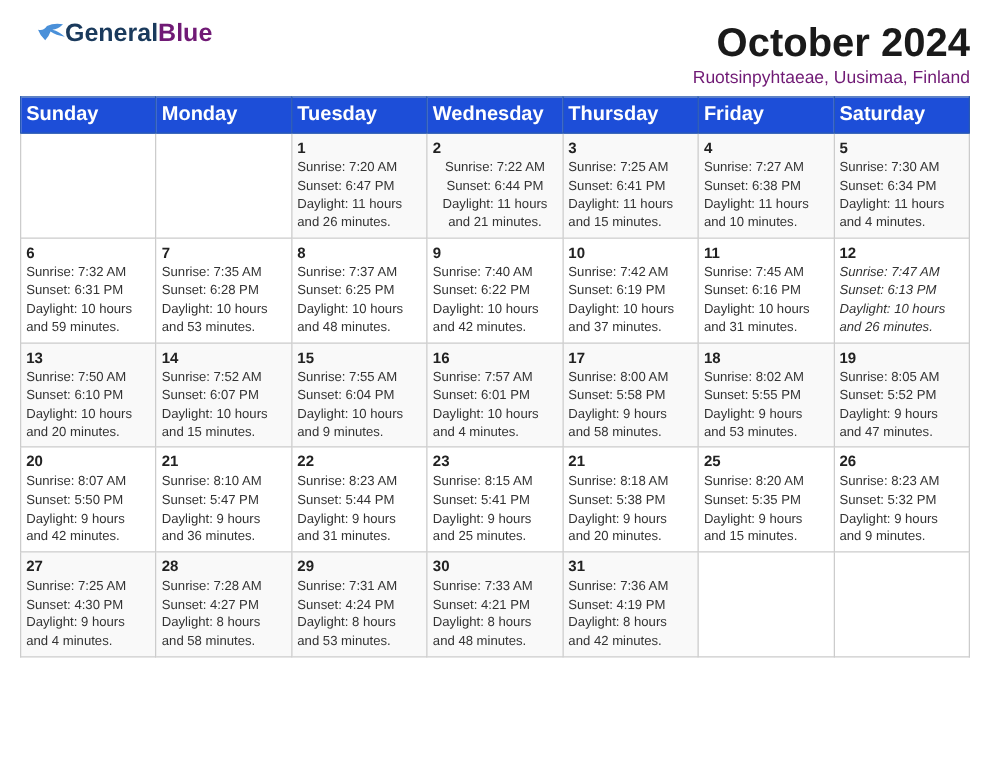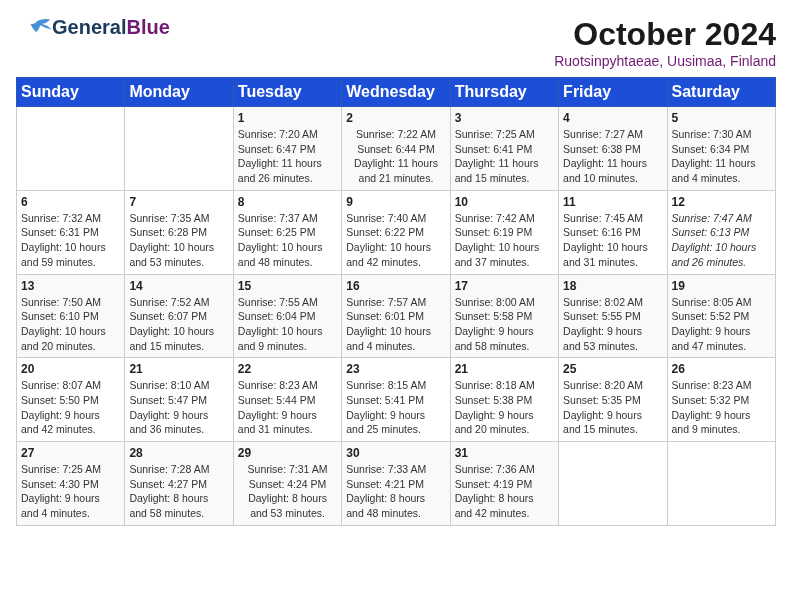--- a/index.html
+++ b/index.html
@@ -314,21 +314,21 @@
         </td>
         <td>
           <span class="day-num">28</span>
           <div class="day-info" style="white-space: pre-line;">Sunrise: 7:28 AM
 Sunset: 4:27 PM
 Daylight: 8 hours
 and 58 minutes.</div>
         </td>
         <td>
           <span class="day-num">29</span>
-          <div class="day-info" style="white-space: pre-line; text-align: center;">Sunrise: 7:31 AM
+          <div class="day-info" style="white-space: pre-line;">Sunrise: 7:31 AM
 Sunset: 4:24 PM
 Daylight: 8 hours
 and 53 minutes.</div>
         </td>
         <td>
           <span class="day-num">30</span>
           <div class="day-info" style="white-space: pre-line;">Sunrise: 7:33 AM
 Sunset: 4:21 PM
 Daylight: 8 hours
 and 48 minutes.</div>

